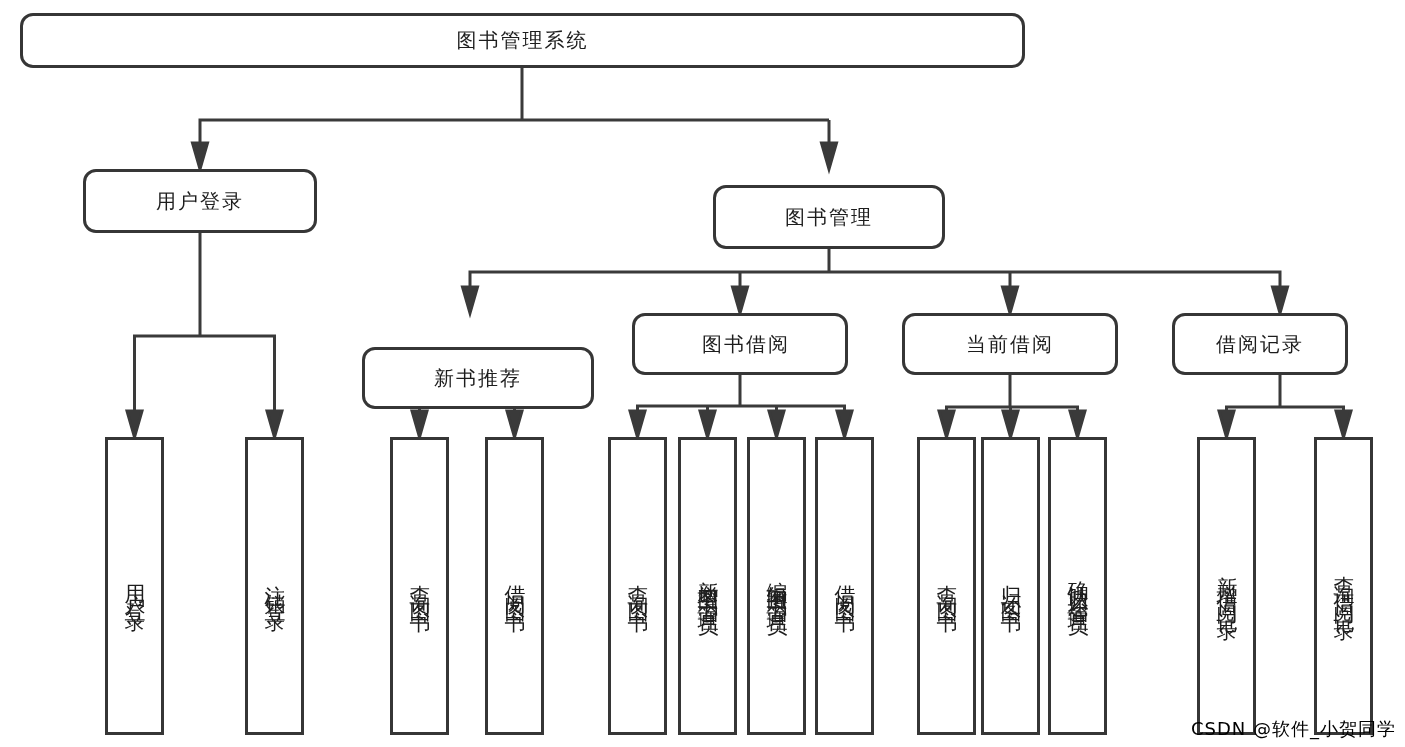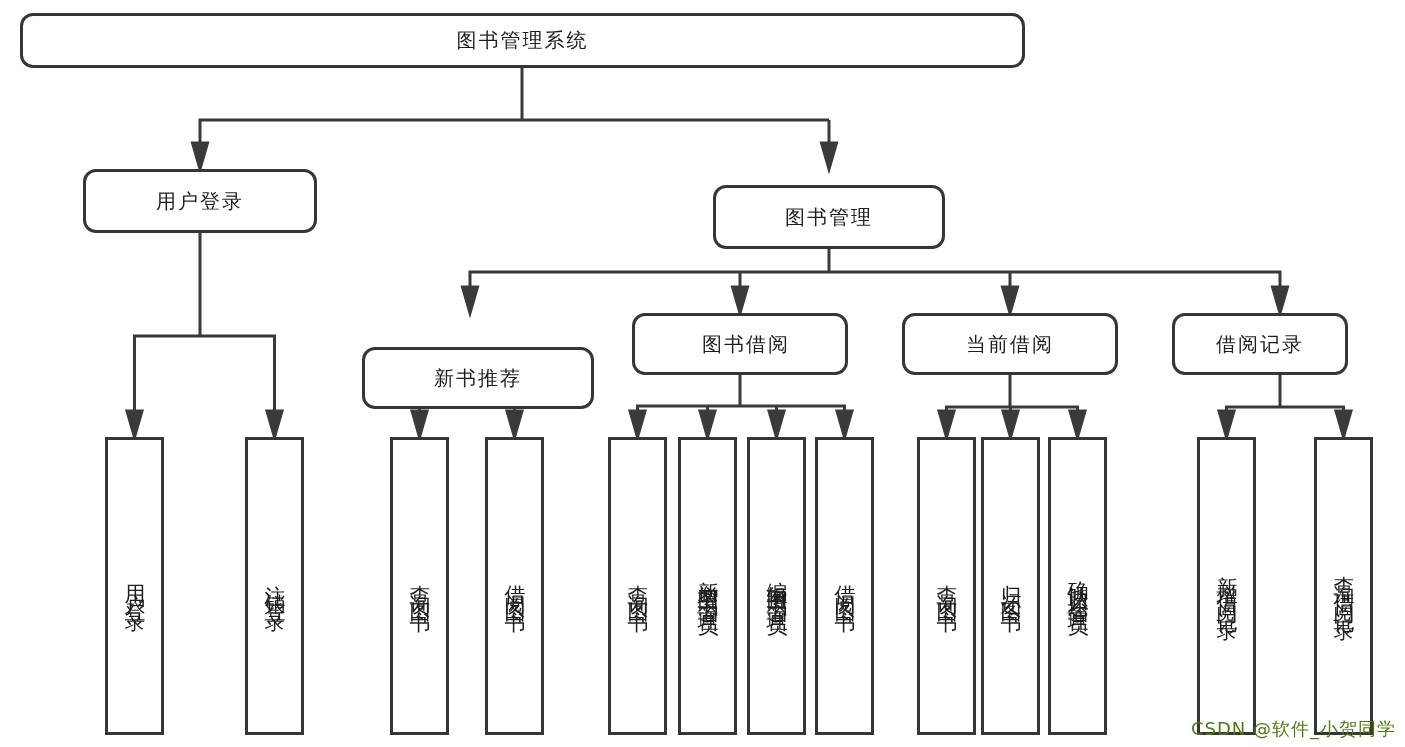--- a/index.html
+++ b/index.html
@@ -14,21 +14,21 @@
     display:flex;align-items:center;justify-content:center;text-align:center;
   }
   .h{font-size:20px;letter-spacing:2px;white-space:nowrap;border-radius:13px;}
   .v{
     writing-mode:vertical-rl;text-orientation:mixed;
     font-size:21px;letter-spacing:9px;line-height:1;
   }
   .v.long{letter-spacing:5px;}
   .watermark{
     position:absolute;right:9px;bottom:6px;
-    color:#4d7c0f;font-size:18px;letter-spacing:1px;
+    color:#000000;font-size:18px;letter-spacing:1px;
     pointer-events:none;white-space:nowrap;
   }
 </style>
 </head>
 <body>
 
 <div class="stage">
 
   <svg class="edges" viewBox="0 0 1405 747" xmlns="http://www.w3.org/2000/svg">
     <g stroke="#3a3a3a" stroke-width="3" fill="#3a3a3a">

